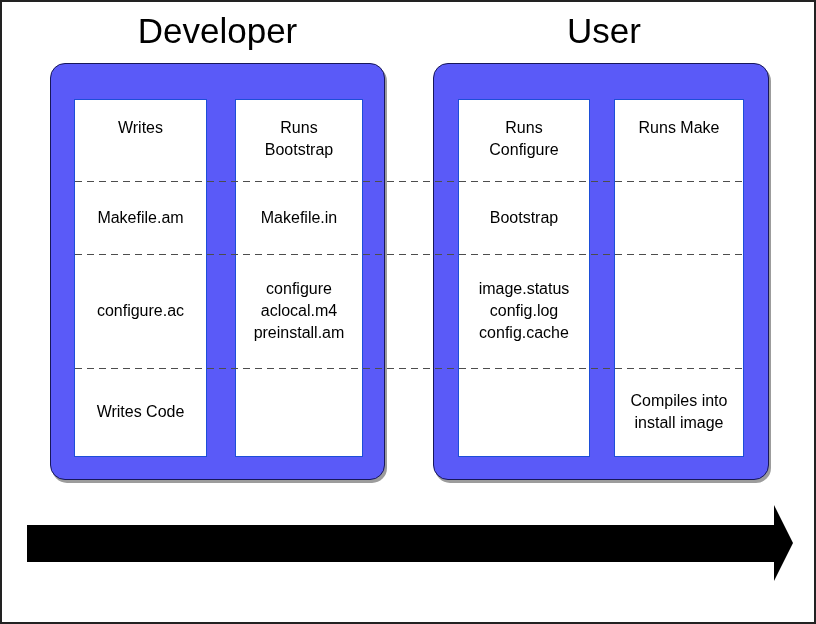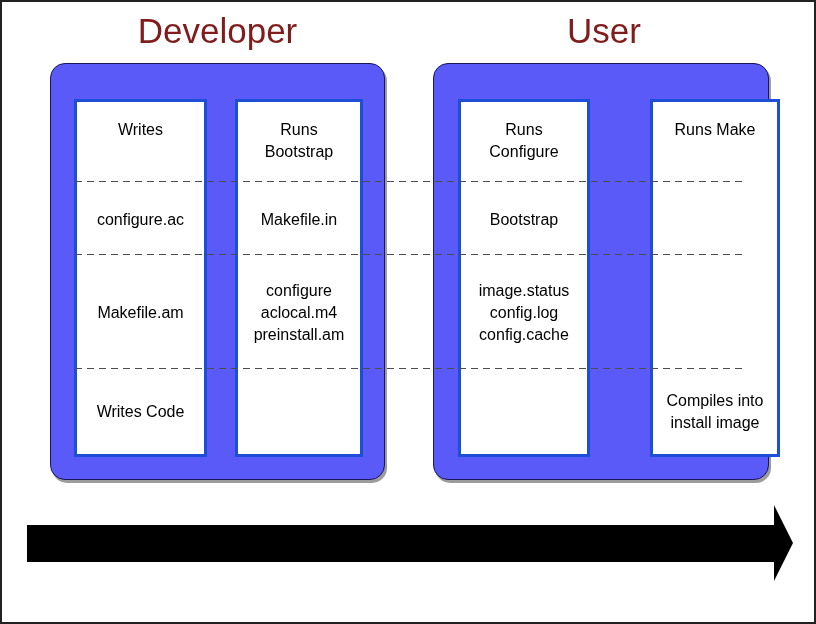--- a/index.html
+++ b/index.html
@@ -16,40 +16,40 @@
     border: 2px solid #222222;
     background: #ffffff;
     overflow: hidden;
   }
   .big-title {
     position: absolute;
     top: 10px;
     height: 40px;
     line-height: 38px;
     font-size: 35px;
-    color: #7f1d1d;
+    color: #000000;
     text-align: center;
     white-space: nowrap;
   }
   .panel {
     position: absolute;
     top: 61px;
     height: 417px;
     background: #5a5af8;
     border: 1px solid #17175a;
     border-radius: 15px;
     box-sizing: border-box;
     box-shadow: 2px 3px 0 #9c9c9c;
   }
   .col {
     position: absolute;
     top: 97px;
     height: 358px;
     background: #ffffff;
-    border: 3px solid #1d4ed8;
+    border: 1px solid #1d4ed8;
     box-sizing: border-box;
     display: grid;
     grid-template-rows: 81px 73px 114px auto;
     z-index: 2;
   }
   .cell {
     display: flex;
     align-items: center;
     justify-content: center;
     text-align: center;
@@ -80,22 +80,22 @@
 
   <div class="big-title" style="left:48px; width:335px;">Developer</div>
   <div class="big-title" style="left:434px; width:336px;">User</div>
 
   <div class="panel" style="left:48px; width:335px;"></div>
 
   <div class="panel" style="left:431px; width:336px;"></div>
 
   <div class="col" style="left:72px; width:133px;">
     <div class="cell r1">Writes</div>
+    <div class="cell">Makefile.am</div>
     <div class="cell">configure.ac</div>
-    <div class="cell">Makefile.am</div>
     <div class="cell">Writes Code</div>
   </div>
 
   <div class="col" style="left:233px; width:128px;">
     <div class="cell r1">Runs
 Bootstrap</div>
     <div class="cell">Makefile.in</div>
     <div class="cell">configure
 aclocal.m4
 preinstall.am</div>
@@ -105,21 +105,21 @@
   <div class="col" style="left:456px; width:132px;">
     <div class="cell r1">Runs
 Configure</div>
     <div class="cell">Bootstrap</div>
     <div class="cell">image.status
 config.log
 config.cache</div>
     <div class="cell"></div>
   </div>
 
-  <div class="col" style="left:612px; width:130px;margin-left:36px;">
+  <div class="col" style="left:612px; width:130px;">
     <div class="cell r1">Runs Make</div>
     <div class="cell"></div>
     <div class="cell"></div>
     <div class="cell">Compiles into
 install image</div>
   </div>
 
   <svg class="overlay" viewBox="0 0 816 624" xmlns="http://www.w3.org/2000/svg">
     <g stroke="#4d4d4d" stroke-width="1.2" stroke-dasharray="7 5">
       <line x1="73" y1="179.5" x2="742" y2="179.5"></line>

